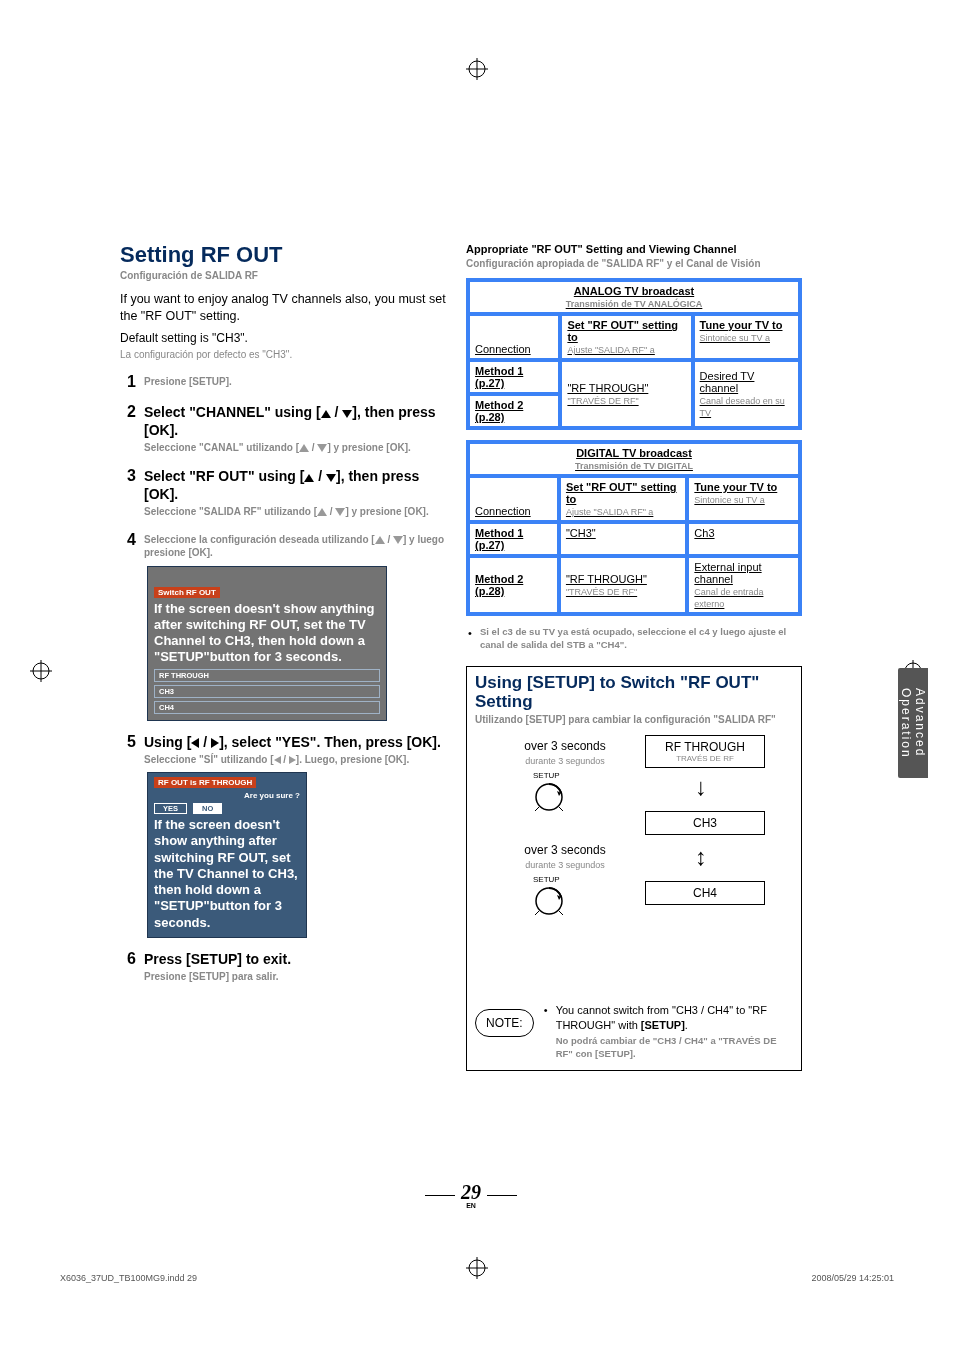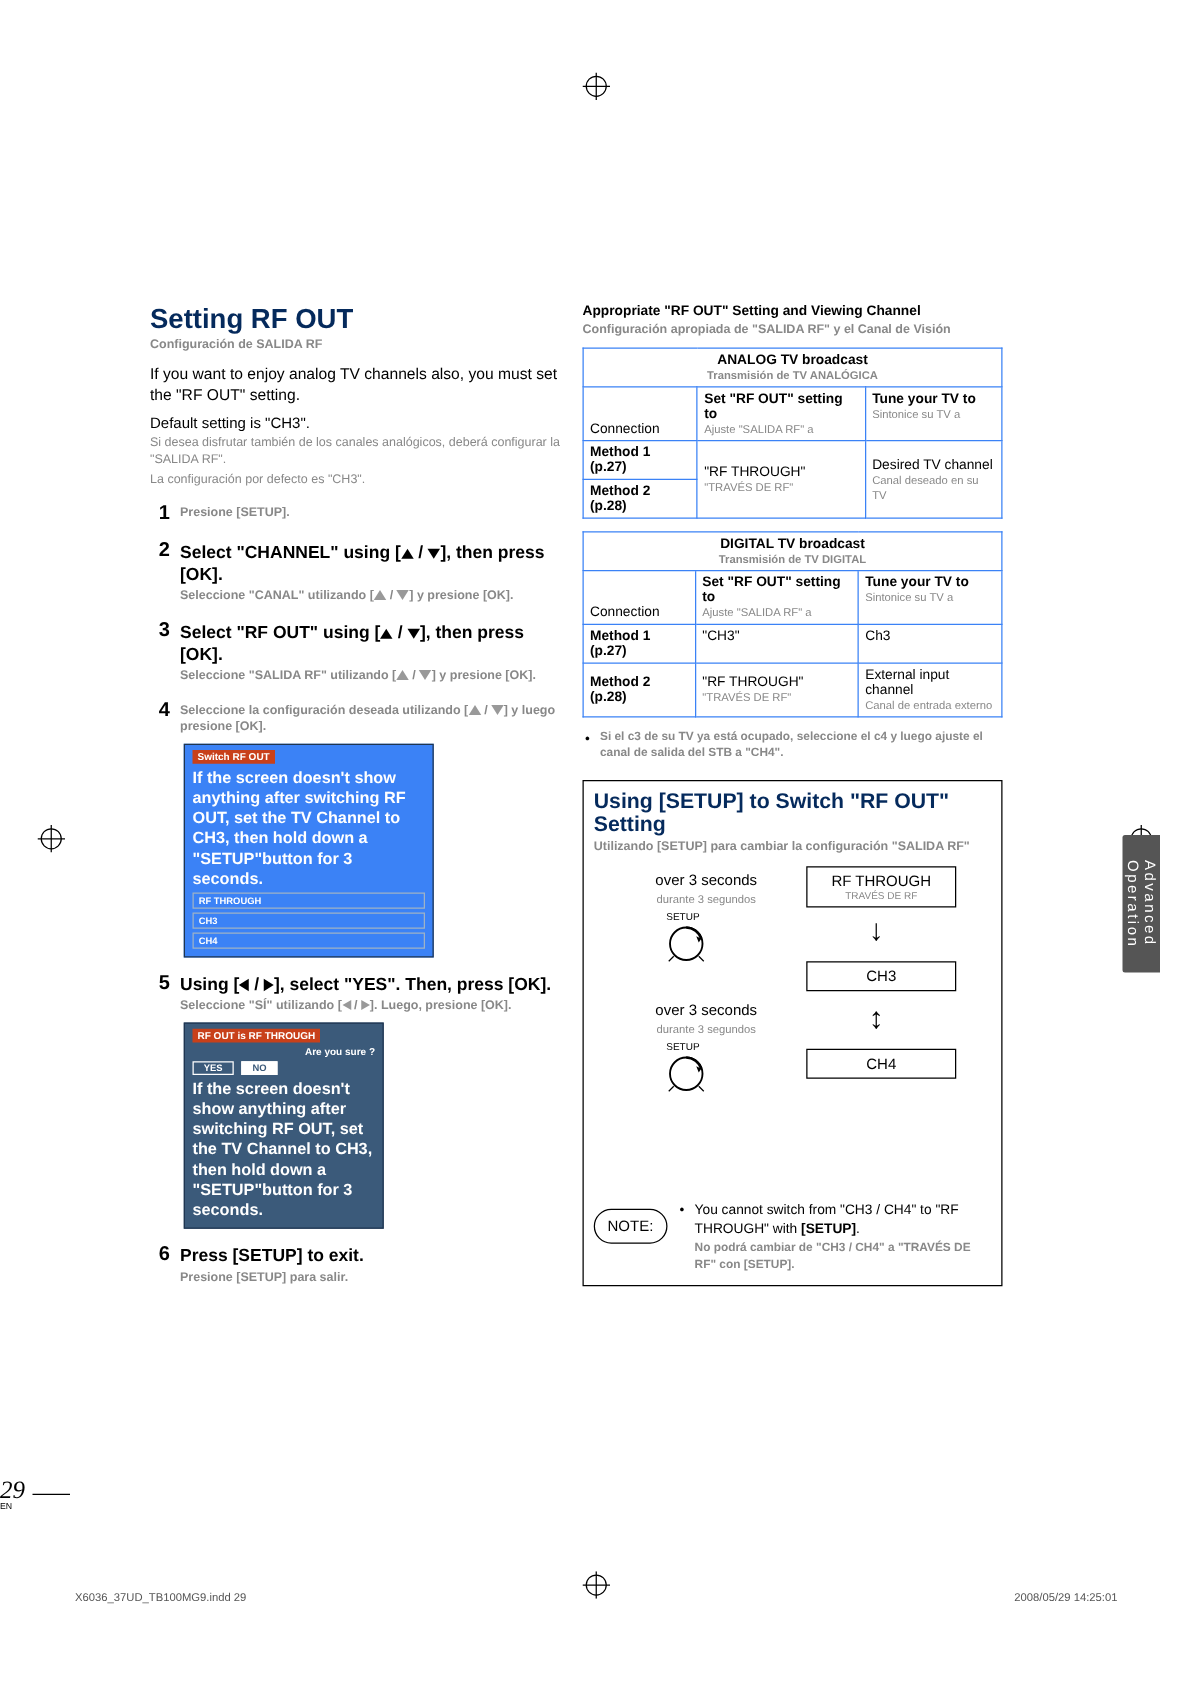--- a/index.html
+++ b/index.html
@@ -33,38 +33,38 @@
   .tri { display: inline-block; width: 0; height: 0; vertical-align: -1px; }
   .tri-u { border-left: 5px solid transparent; border-right: 5px solid transparent; border-bottom: 8px solid #000; }
   .tri-d { border-left: 5px solid transparent; border-right: 5px solid transparent; border-top: 8px solid #000; }
   .tri-l { border-top: 5px solid transparent; border-bottom: 5px solid transparent; border-right: 8px solid #000; }
   .tri-r { border-top: 5px solid transparent; border-bottom: 5px solid transparent; border-left: 8px solid #000; }
   .tri-u-g { border-left: 5px solid transparent; border-right: 5px solid transparent; border-bottom: 8px solid #999; }
   .tri-d-g { border-left: 5px solid transparent; border-right: 5px solid transparent; border-top: 8px solid #999; }
   .tri-l-g { border-top: 4px solid transparent; border-bottom: 4px solid transparent; border-right: 7px solid #999; }
   .tri-r-g { border-top: 4px solid transparent; border-bottom: 4px solid transparent; border-left: 7px solid #999; }
 
-  .osd { margin-top: 6px; width: 200px; background: #3b82f6; border: 1px solid #1f3550; padding: 4px 6px 6px 6px; color: #fff; font-size: 8px; }
+  .osd { margin-top: 6px; width: 240px; background: #737373; border: 1px solid #1f3550; padding: 20px 6px 6px 6px; color: #fff; font-size: 8px; }
   .osd-title { background: #c8401a; display: inline-block; padding: 1px 4px; margin-bottom: 3px; font-weight:700;}
   .osd-body { font-size: 13px; line-height: 1.25; font-weight:700; }
   .osd-row { border: 1px solid #9fb2c6; margin-top: 3px; padding: 1px 4px; font-size: 7.5px; font-weight:700; }
 
   .osd2 { margin-top: 6px; width: 160px; background: #3b5a7a; border: 1px solid #1f3550; padding: 4px 6px 6px 6px; color: #fff; font-size: 8px; }
   .osd2-title { background: #c8401a; display: inline-block; padding: 1px 4px; margin-bottom: 3px; font-weight:700;}
   .osd2-q { font-size: 8px; font-weight:700; margin-bottom:3px;text-align:right;}
   .osd2-btns { display:flex; gap:6px; margin-bottom:3px;}
   .osd2-btn { border:1px solid #fff; padding:0 8px; font-size:7.5px; font-weight:700;}
   .osd2-btn.sel { background:#fff; color:#3b5a7a;}
 
   
   .rc-h { font-size: 11px; font-weight:700; line-height:1.3; }
   .rc-es { font-size: 10px; color:#888; font-weight:700; line-height:1.3; margin-top:1px; }
 
   table.info { border-collapse: collapse; width: 100%; margin-top: 8px; font-size: 11px; }
-  table.info th, table.info td { border: 1px solid #3b82f6; padding: 3px 5px; vertical-align: top; }
+  table.info th, table.info td { border: 4px solid #3b82f6; padding: 3px 5px; vertical-align: top; text-decoration: underline; }
   table.info .thead { text-align:center; font-weight:700; font-size:11px; }
   table.info .thead-es { font-size:9px; color:#888; font-weight:700; }
   .cell-es { color:#888; font-size:9px; }
   .cell-str { font-weight:700; }
 
   .bullet-note { margin-top:10px; font-size:11px; padding-left:14px; position:relative; line-height:1.35;}
   .bullet-note::before { content:"•"; position:absolute; left:2px; top:0; }
   .bullet-note .es { color:#888; font-size:9.5px; display:block; margin-top:2px;font-weight:bold; }
 
   .sec-box { border:1px solid #000; margin-top:14px; padding:6px 8px 10px 8px; }
@@ -79,21 +79,21 @@
   .flow .setup-lbl { position:absolute; font-size:8px; }
   .flow .dial { position:absolute; width:32px; height:32px; }
   .arrow { position:absolute; font-size:24px; }
 
   .note-row { display:flex; align-items:flex-start; gap:10px; margin-top:8px; }
   .note-badge { border:1px solid #000; border-radius:999px; padding:6px 10px; font-size:12px; flex:0 0 auto; margin-top:6px;}
   .note-text { font-size:11px; line-height:1.35; padding-left:12px; position:relative; }
   .note-text::before { content:"•"; position:absolute; left:0; top:0;}
   .note-text .es { color:#888; font-size:9.5px; display:block; margin-top:2px; }
 
-  .pagefoot { position:absolute; bottom:142px; left:0; width:942px; text-align:left; }
+  .pagefoot { position:absolute; bottom:142px; left:0; width:942px; text-align:center;font-weight:bold; }
   .pagefoot .pn { font-family: Georgia, 'Times New Roman', serif; font-style:italic; font-size:20px; position:relative; display:inline-block;}
   .pagefoot .pn::before, .pagefoot .pn::after { content:""; position:absolute; top:60%; width:30px; height:1px; background:#000;}
   .pagefoot .pn::before { right:100%; margin-right:6px;}
   .pagefoot .pn::after { left:100%; margin-left:6px;}
   .pagefoot .en { font-size:7px; display:block; margin-top:-2px;}
 
   .footer-line { position:absolute; bottom:68px; left:60px; right:60px; display:flex; justify-content:space-between; font-size:9px; color:#555;}
 </style>
 </head>
 <body>
@@ -133,21 +133,20 @@
 </div>
 
 <div class="content">
 
   <div class="col col-left">
     <h1>Setting RF OUT</h1>
     <div class="sub-es">Configuración de SALIDA RF</div>
 
     <p class="intro">If you want to enjoy analog TV channels also, you must set the "RF OUT" setting.</p>
     <p class="intro-default">Default setting is "CH3".</p>
-    <p class="es-p">Si desea disfrutar también de los canales analógicos, deberá configurar la "SALIDA RF".</p>
     <p class="es-p">La configuración por defecto es "CH3".</p>
 
     <ol class="steps">
 
       <li>
         <div class="step-num">1</div>
         <div class="step-body">
           <div class="step-es">Presione [SETUP].</div>
         </div>
       </li>

